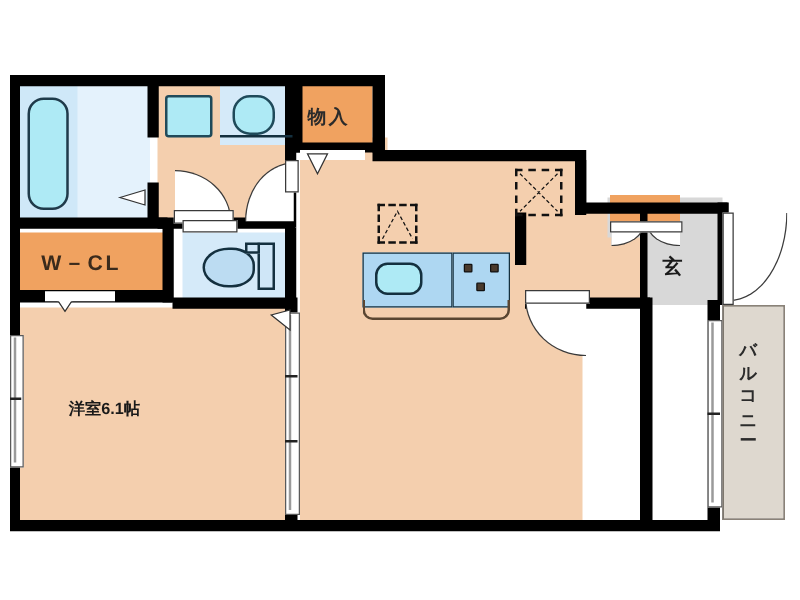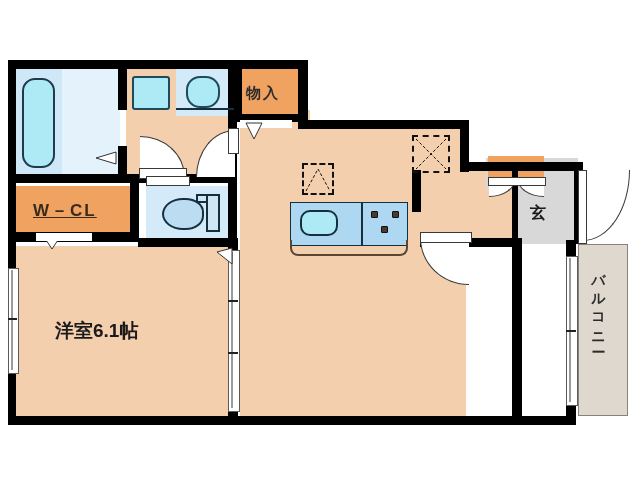--- a/index.html
+++ b/index.html
@@ -13,23 +13,23 @@
   .floor-bath{background:#e4f2fc;}
   .floor-closet{background:#f0a260;}
   .floor-genkan{background:#d8d8d8;}
   .floor-balcony{background:#ded8cf;}
   .floor-white{background:#ffffff;}
   
   .wall{background:#000000;}
   .outline{border:1px solid #2b2b2b;}
   
   .lbl{position:absolute;color:#1a1a1a;white-space:nowrap;font-weight:bold;}
-  .lbl-room{font-size:19px;letter-spacing:0px;}
+  .lbl-room{font-size:13px;letter-spacing:0px;}
   .lbl-ldk{font-size:19px;}
-  .lbl-wcl{font-size:17px;color:#3b2b1c;letter-spacing:2px;text-decoration:underline;}
+  .lbl-wcl{font-size:17px;color:#3b2b1c;letter-spacing:2px;}
   .lbl-store{font-size:15px;color:#2b2b2b;letter-spacing:2px;}
   .lbl-gen{font-size:16px;color:#1a1a1a;}
   .lbl-bal{font-size:14px;color:#2b2b2b;writing-mode:vertical-rl;text-orientation:upright;letter-spacing:4px;}
   
   .fx{position:absolute;box-sizing:border-box;}
   .tub{background:#aeeaf5;border:2px solid #1f3a4a;border-radius:13px;}
   .wash{background:#aeeaf5;border:2px solid #1f4a5a;border-radius:3px;}
   .basin{background:#aeeaf5;border:2px solid #1f4a5a;border-radius:14px;}
   .toiletbowl{background:#bcdcf2;border:2px solid #14303f;border-radius:50% 44% 44% 50%;}
   .tank{background:#cfe6f7;border:2px solid #14303f;}

